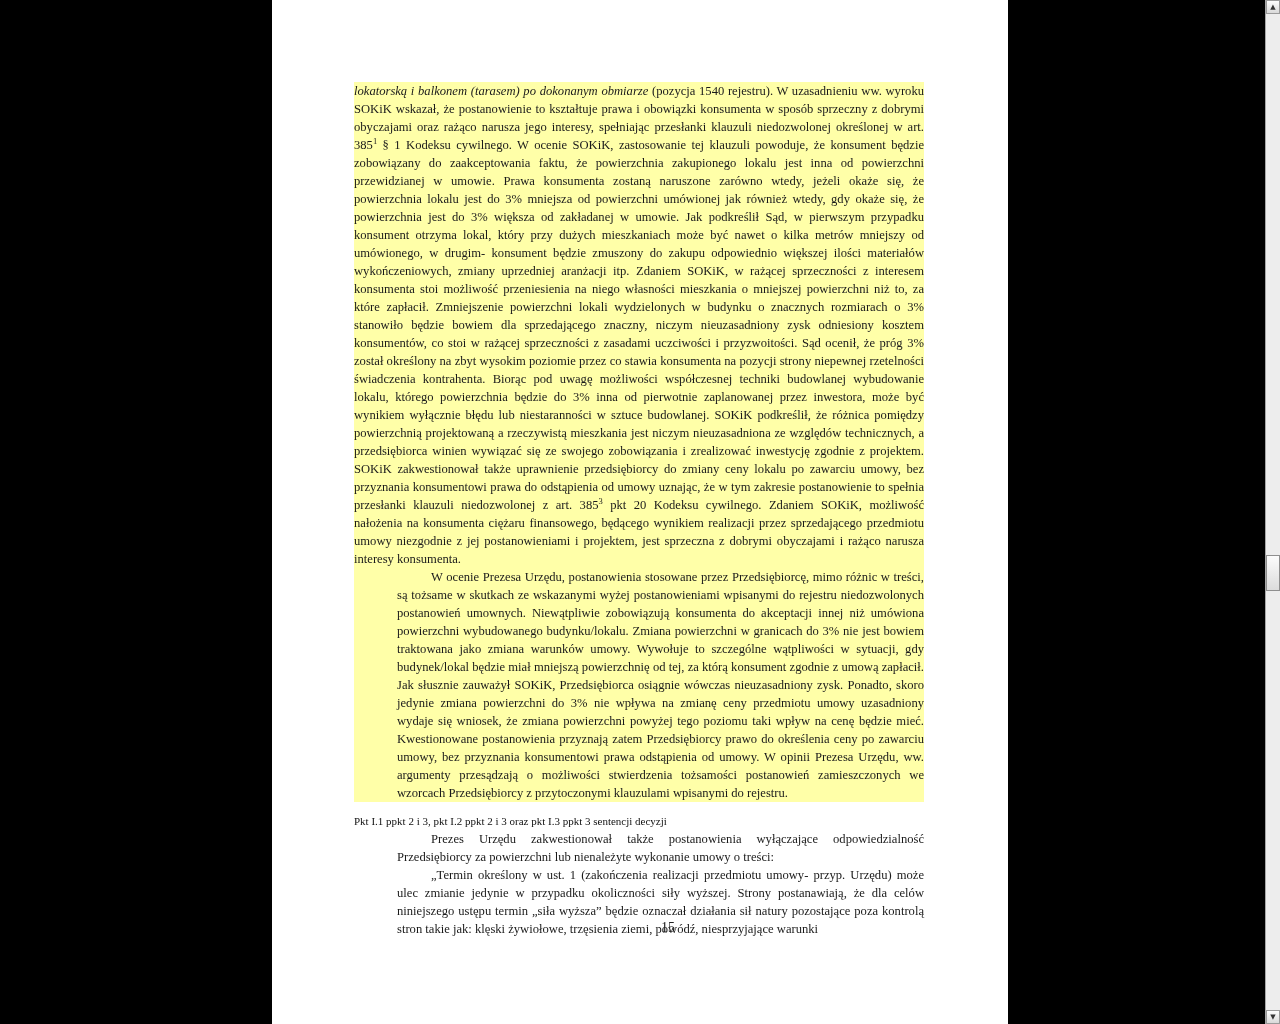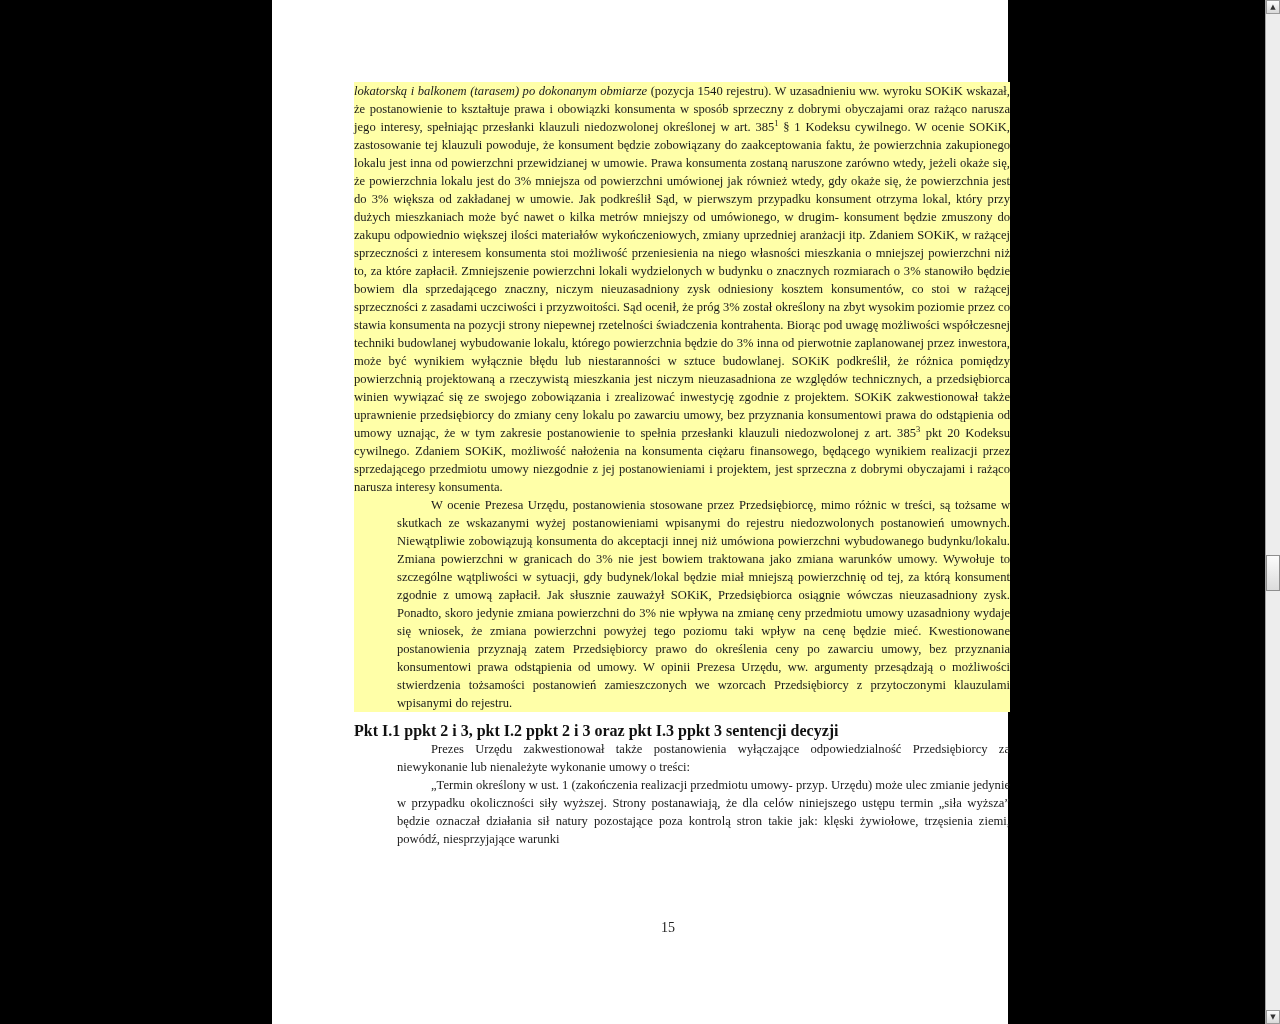--- a/index.html
+++ b/index.html
@@ -25,41 +25,41 @@
     left: 272px;
     top: 0px;
     width: 736px;
     height: 1024px;
     background: #ffffff;
   }
   #page-inner {
     position: absolute;
     left: 82px;
     top: 82px;
-    width: 656px;
+    width: 570px;
   }
   p.para {
     margin: 0;
     font-size: 12.6px;
     line-height: 18.0px;
     text-align: justify;
     color: #1a1a1a;
     font-family: "Liberation Serif", serif;
   }
   p.hl {
     background: #ffffa8;
     box-shadow: 0 0 0 0 #ffffa8;
   }
   .indent { text-indent: 34px; padding-left: 43px; }
   .it { font-style: italic; }
   sup { font-size: 8.5px; vertical-align: super; line-height: 0; }
   h2.heading {
     margin: 10px 0 0 0;
-    font-size: 16px;
-    font-weight: bold;
+    font-size: 11px;
+    font-weight: normal;
     line-height: 18px;
     color: #111;
     font-family: "Liberation Serif", serif;
   }
   #page-number {
     position: absolute;
     left: 0;
     top: 920px;
     width: 736px;
     text-align: center;
@@ -125,21 +125,21 @@
 
       <p class="para hl it-lead">
         <span class="it">lokatorską i balkonem (tarasem) po dokonanym obmiarze</span>
         <span>(pozycja 1540 rejestru). W uzasadnieniu ww. wyroku SOKiK wskazał, że postanowienie to kształtuje prawa i obowiązki konsumenta w sposób sprzeczny z dobrymi obyczajami oraz rażąco narusza jego interesy, spełniając przesłanki klauzuli niedozwolonej określonej w art. 385<sup>1</sup> § 1 Kodeksu cywilnego. W ocenie SOKiK, zastosowanie tej klauzuli powoduje, że konsument będzie zobowiązany do zaakceptowania faktu, że powierzchnia zakupionego lokalu jest inna od powierzchni przewidzianej w umowie. Prawa konsumenta zostaną naruszone zarówno wtedy, jeżeli okaże się, że powierzchnia lokalu jest do 3% mniejsza od powierzchni umówionej jak również wtedy, gdy okaże się, że powierzchnia jest do 3% większa od zakładanej w umowie. Jak podkreślił Sąd, w pierwszym przypadku konsument otrzyma lokal, który przy dużych mieszkaniach może być nawet o kilka metrów mniejszy od umówionego, w drugim- konsument będzie zmuszony do zakupu odpowiednio większej ilości materiałów wykończeniowych, zmiany uprzedniej aranżacji itp. Zdaniem SOKiK, w rażącej sprzeczności z interesem konsumenta stoi możliwość przeniesienia na niego własności mieszkania o mniejszej powierzchni niż to, za które zapłacił. Zmniejszenie powierzchni lokali wydzielonych w budynku o znacznych rozmiarach o 3% stanowiło będzie bowiem dla sprzedającego znaczny, niczym nieuzasadniony zysk odniesiony kosztem konsumentów, co stoi w rażącej sprzeczności z zasadami uczciwości i przyzwoitości. Sąd ocenił, że próg 3% został określony na zbyt wysokim poziomie przez co stawia konsumenta na pozycji strony niepewnej rzetelności świadczenia kontrahenta. Biorąc pod uwagę możliwości współczesnej techniki budowlanej wybudowanie lokalu, którego powierzchnia będzie do 3% inna od pierwotnie zaplanowanej przez inwestora, może być wynikiem wyłącznie błędu lub niestaranności w sztuce budowlanej. SOKiK podkreślił, że różnica pomiędzy powierzchnią projektowaną a rzeczywistą mieszkania jest niczym nieuzasadniona ze względów technicznych, a przedsiębiorca winien wywiązać się ze swojego zobowiązania i zrealizować inwestycję zgodnie z projektem. SOKiK zakwestionował także uprawnienie przedsiębiorcy do zmiany ceny lokalu po zawarciu umowy, bez przyznania konsumentowi prawa do odstąpienia od umowy uznając, że w tym zakresie postanowienie to spełnia przesłanki klauzuli niedozwolonej z art. 385<sup>3</sup> pkt 20 Kodeksu cywilnego. Zdaniem SOKiK, możliwość nałożenia na konsumenta ciężaru finansowego, będącego wynikiem realizacji przez sprzedającego przedmiotu umowy niezgodnie z jej postanowieniami i projektem, jest sprzeczna z dobrymi obyczajami i rażąco narusza interesy konsumenta.</span>
       </p>
 
       <p class="para hl indent">W ocenie Prezesa Urzędu, postanowienia stosowane przez Przedsiębiorcę, mimo różnic w treści, są tożsame w skutkach ze wskazanymi wyżej postanowieniami wpisanymi do rejestru niedozwolonych postanowień umownych. Niewątpliwie zobowiązują konsumenta do akceptacji innej niż umówiona powierzchni wybudowanego budynku/lokalu. Zmiana powierzchni w granicach do 3% nie jest bowiem traktowana jako zmiana warunków umowy. Wywołuje to szczególne wątpliwości w sytuacji, gdy budynek/lokal będzie miał mniejszą powierzchnię od tej, za którą konsument zgodnie z umową zapłacił. Jak słusznie zauważył SOKiK, Przedsiębiorca osiągnie wówczas nieuzasadniony zysk. Ponadto, skoro jedynie zmiana powierzchni do 3% nie wpływa na zmianę ceny przedmiotu umowy uzasadniony wydaje się wniosek, że zmiana powierzchni powyżej tego poziomu taki wpływ na cenę będzie mieć. Kwestionowane postanowienia przyznają zatem Przedsiębiorcy prawo do określenia ceny po zawarciu umowy, bez przyznania konsumentowi prawa odstąpienia od umowy. W opinii Prezesa Urzędu, ww. argumenty przesądzają o możliwości stwierdzenia tożsamości postanowień zamieszczonych we wzorcach Przedsiębiorcy z przytoczonymi klauzulami wpisanymi do rejestru.</p>
 
       <h2 class="heading">Pkt I.1 ppkt 2 i 3, pkt I.2 ppkt 2 i 3 oraz pkt I.3 ppkt 3 sentencji decyzji</h2>
 
-      <p class="para indent">Prezes Urzędu zakwestionował także postanowienia wyłączające odpowiedzialność Przedsiębiorcy za niewykonanie lub nienależyte wykonanie umowy o treści:</p>
+      <p class="para indent">Prezes Urzędu zakwestionował także postanowienia wyłączające odpowiedzialność Przedsiębiorcy za powierzchni lub nienależyte wykonanie umowy o treści:</p>
 
       <p class="para indent">„Termin określony w ust. 1 (zakończenia realizacji przedmiotu umowy- przyp. Urzędu) może ulec zmianie jedynie w przypadku okoliczności siły wyższej. Strony postanawiają, że dla celów niniejszego ustępu termin „siła wyższa” będzie oznaczał działania sił natury pozostające poza kontrolą stron takie jak: klęski żywiołowe, trzęsienia ziemi, powódź, niesprzyjające warunki</p>
 
     </div>
 
     <div id="page-number">15</div>
   </div>
 
   <div id="scrollbar">
     <div id="sb-up" class="sb-btn">▲</div>

